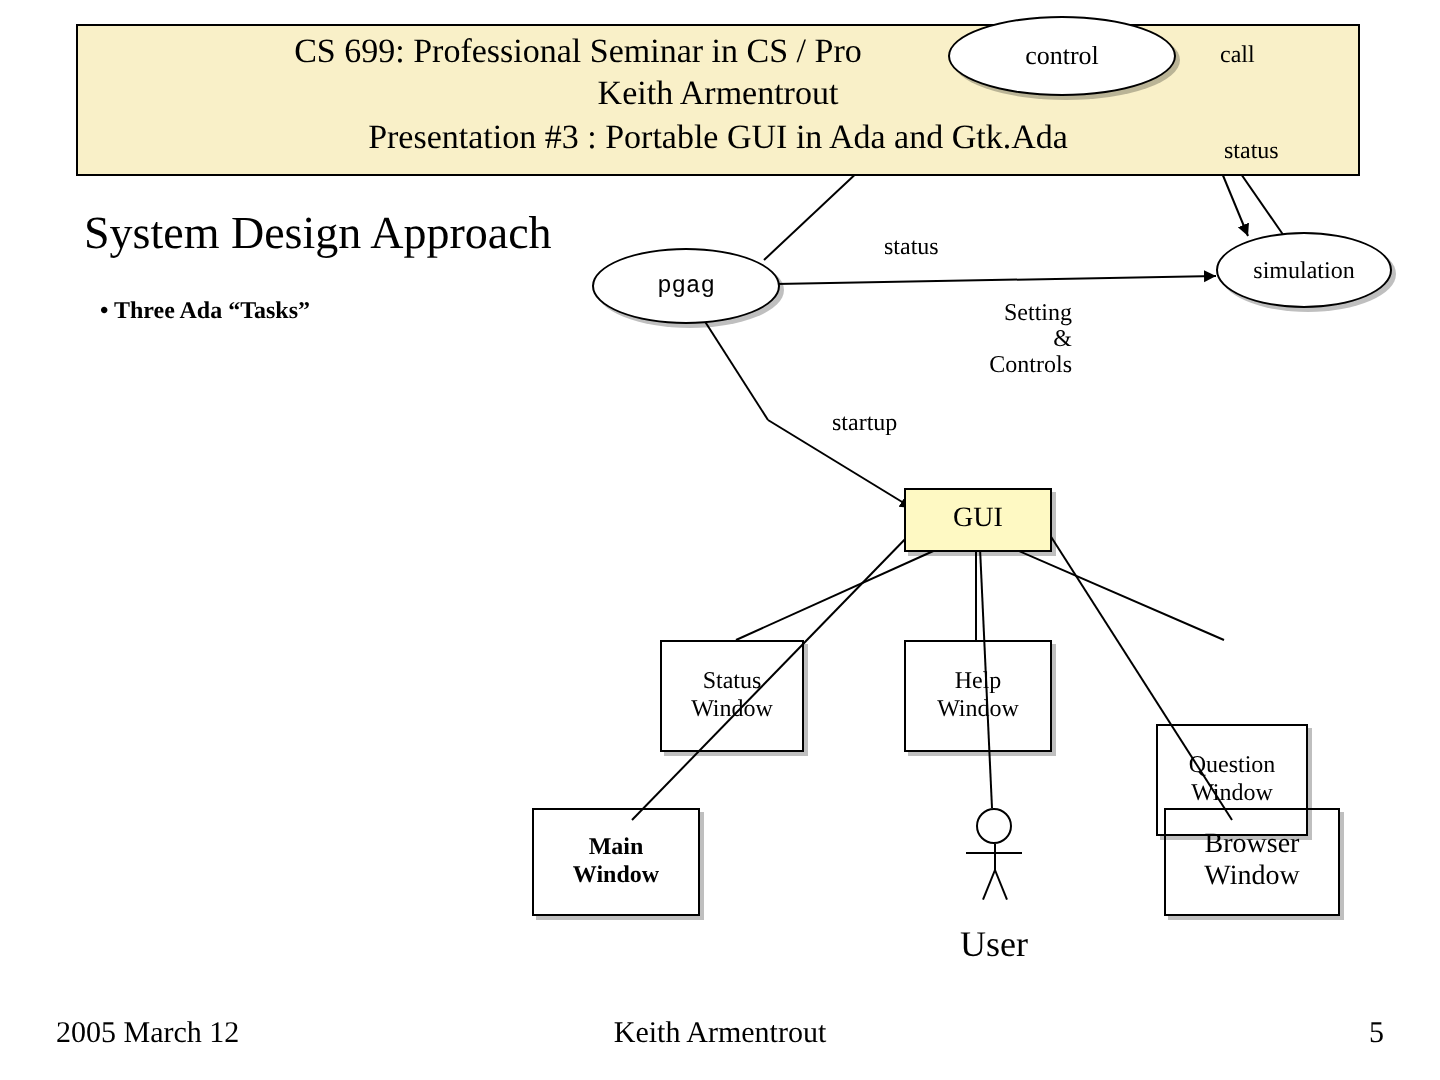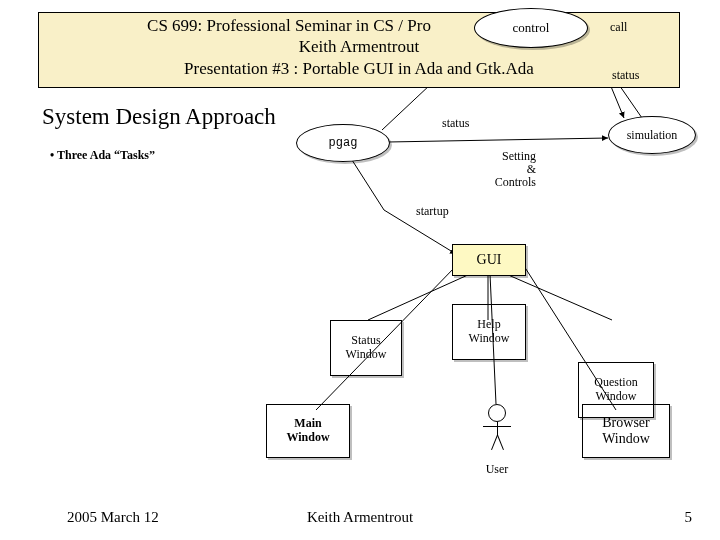--- a/index.html
+++ b/index.html
@@ -64,21 +64,21 @@
   }
   
   .winbox{
     position:absolute;border:1px solid #000;
     box-shadow:2px 2px 0 rgba(0,0,0,0.25);
     font-size:12px;text-align:center;
     display:flex;align-items:center;justify-content:center;
     line-height:1.15;white-space:pre-line;
   }
   .w-status{left:330px;top:320px;width:70px;height:54px;}
-  .w-help  {left:452px;top:304px;width:72px;height:54px;text-align:center;}
+  .w-help  {left:452px;top:320px;width:72px;height:54px;text-align:center;}
   .w-quest {left:578px;top:336px;width:74px;height:54px;margin-top:26px;}
   .w-main  {left:266px;top:404px;width:82px;height:52px;font-weight:bold;}
   .w-browser{left:582px;top:404px;width:86px;height:52px;font-size:14px;}
   
   .user-fig{
     position:absolute;left:476px;top:404px;
     width:42px;height:58px;
   }
   .user-fig .head{
     width:16px;height:16px;border:1px solid #000;border-radius:50%;
@@ -92,24 +92,24 @@
   }
   .user-fig .legs{
     position:relative;height:14px;width:1px;margin:-2px auto 0 auto;
   }
   .user-fig .legs::before,.user-fig .legs::after{
     content:"";position:absolute;top:0;width:1px;height:16px;background:#000;
   }
   .user-fig .legs::before{transform:rotate(22deg);transform-origin:top;}
   .user-fig .legs::after {transform:rotate(-22deg);transform-origin:top;}
   .user-lbl{
-    position:absolute;left:470px;top:462px;font-size:12px;width:54px;text-align:center;
+    position:absolute;left:470px;top:462px;font-size:18px;width:54px;text-align:center;
   }
   
-  .footer-l{position:absolute;left:28px;bottom:14px;font-size:15px;margin-left:39px;}
+  .footer-l{position:absolute;left:28px;bottom:14px;font-size:15px;}
   .footer-c{position:absolute;left:0;right:0;bottom:14px;text-align:center;font-size:15px;}
   .footer-r{position:absolute;right:28px;bottom:14px;font-size:15px;}
   
   svg.connectors{
     position:absolute;left:0;top:0;width:720px;height:540px;
     pointer-events:none;
   }
 </style>
 </head>
 <body>

